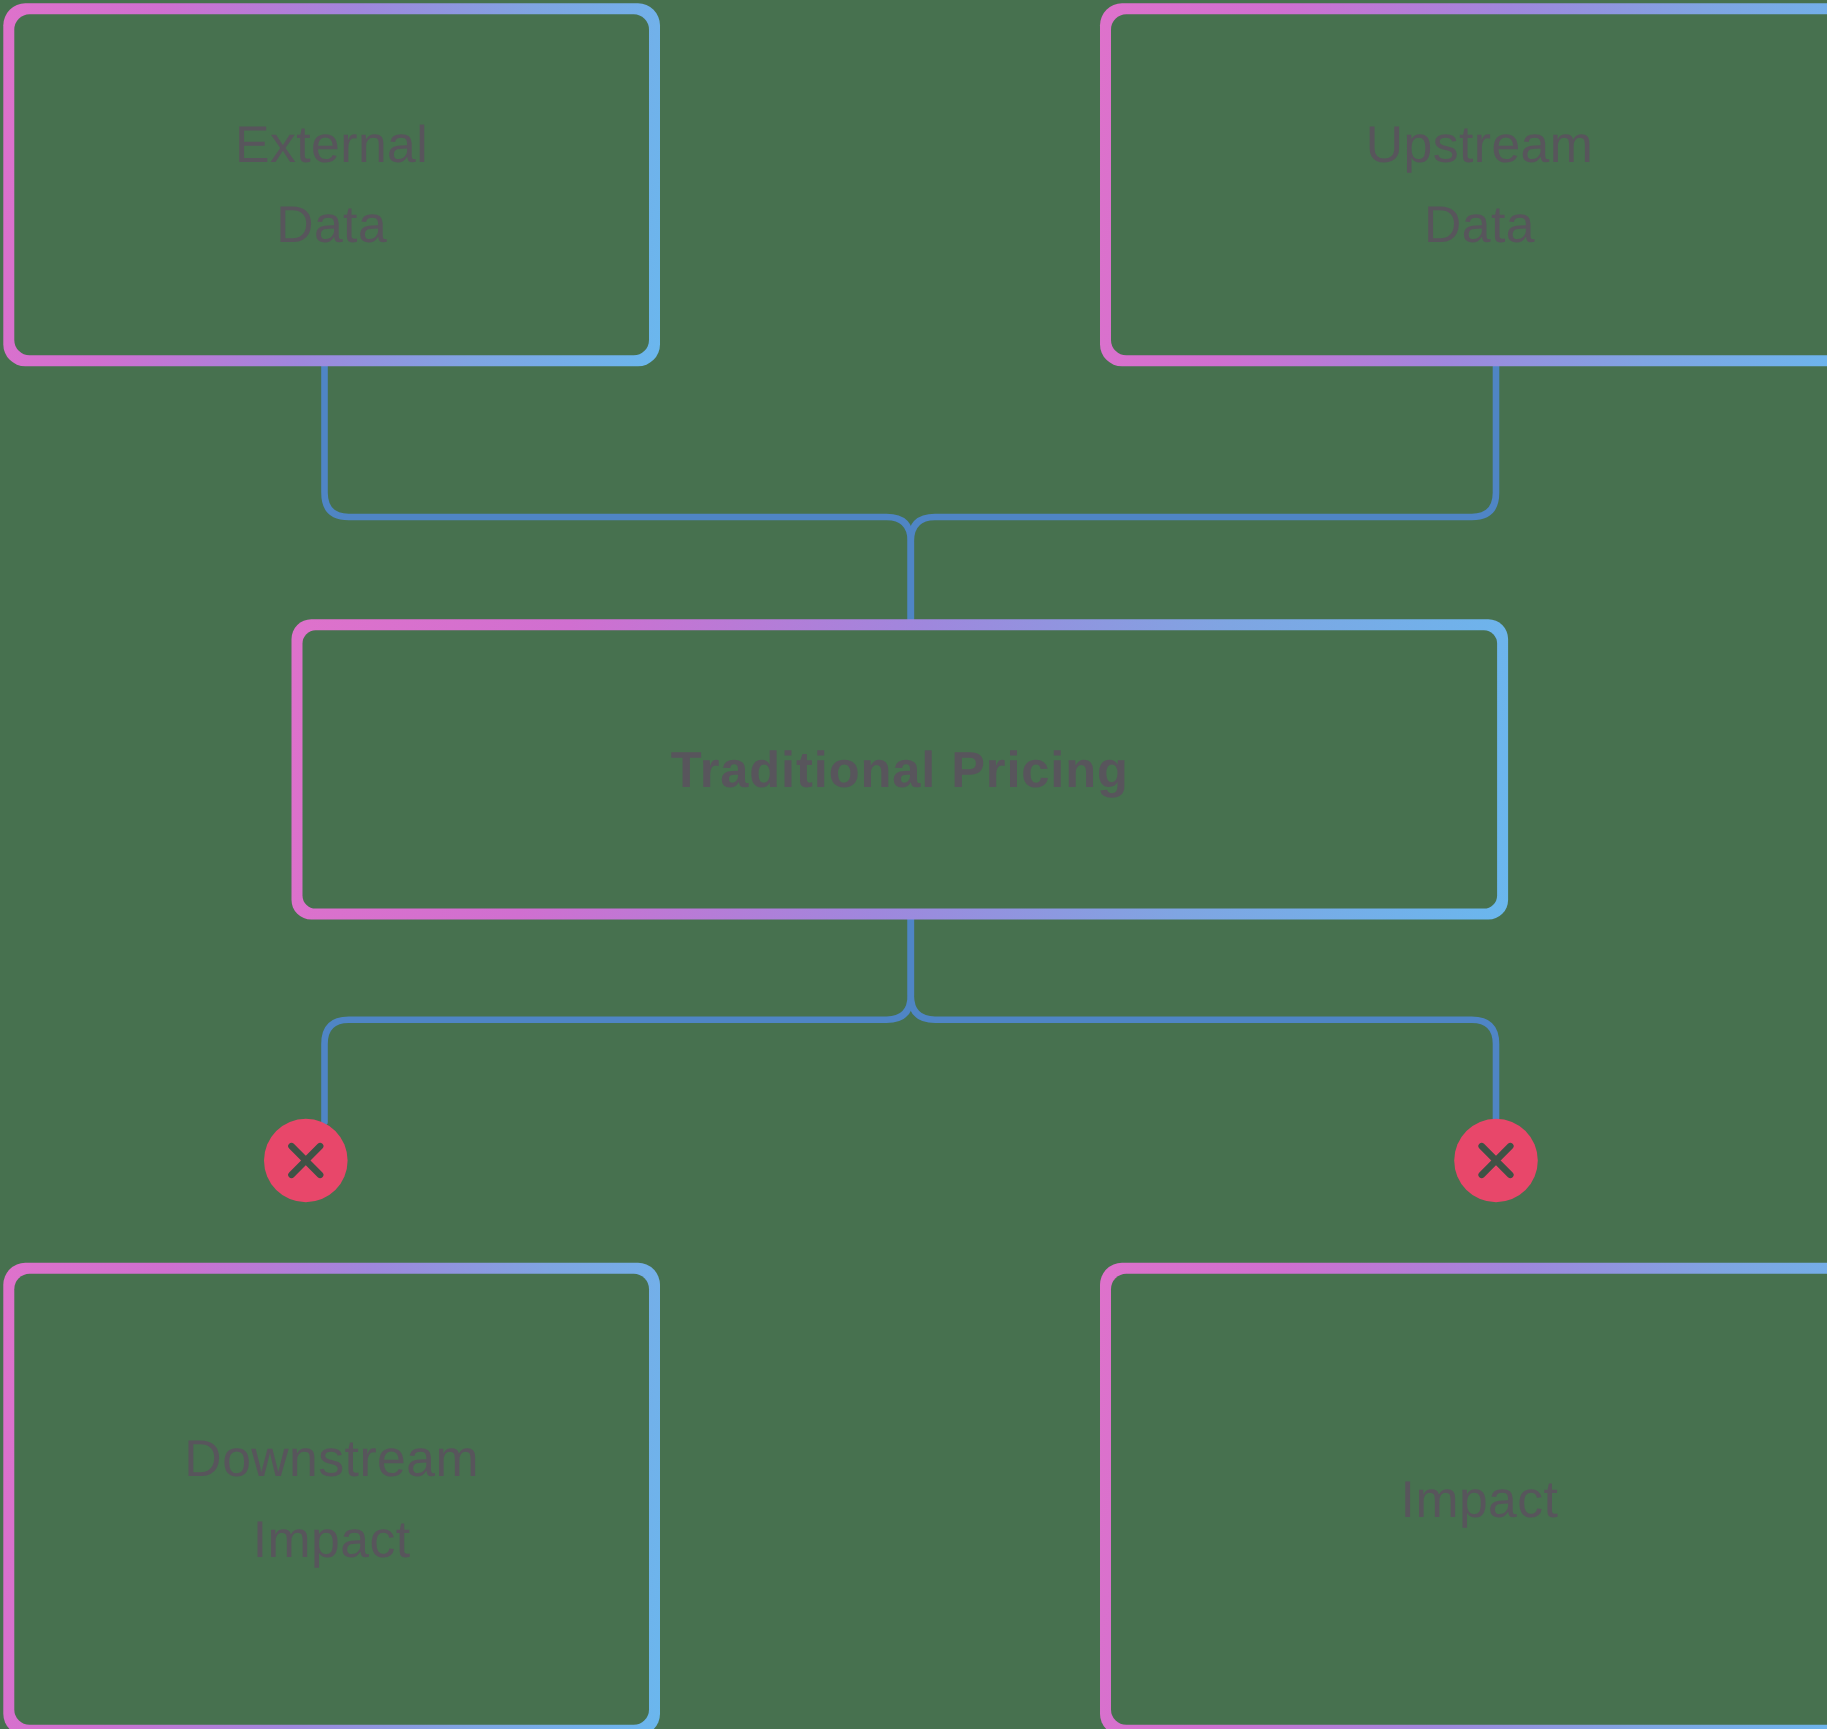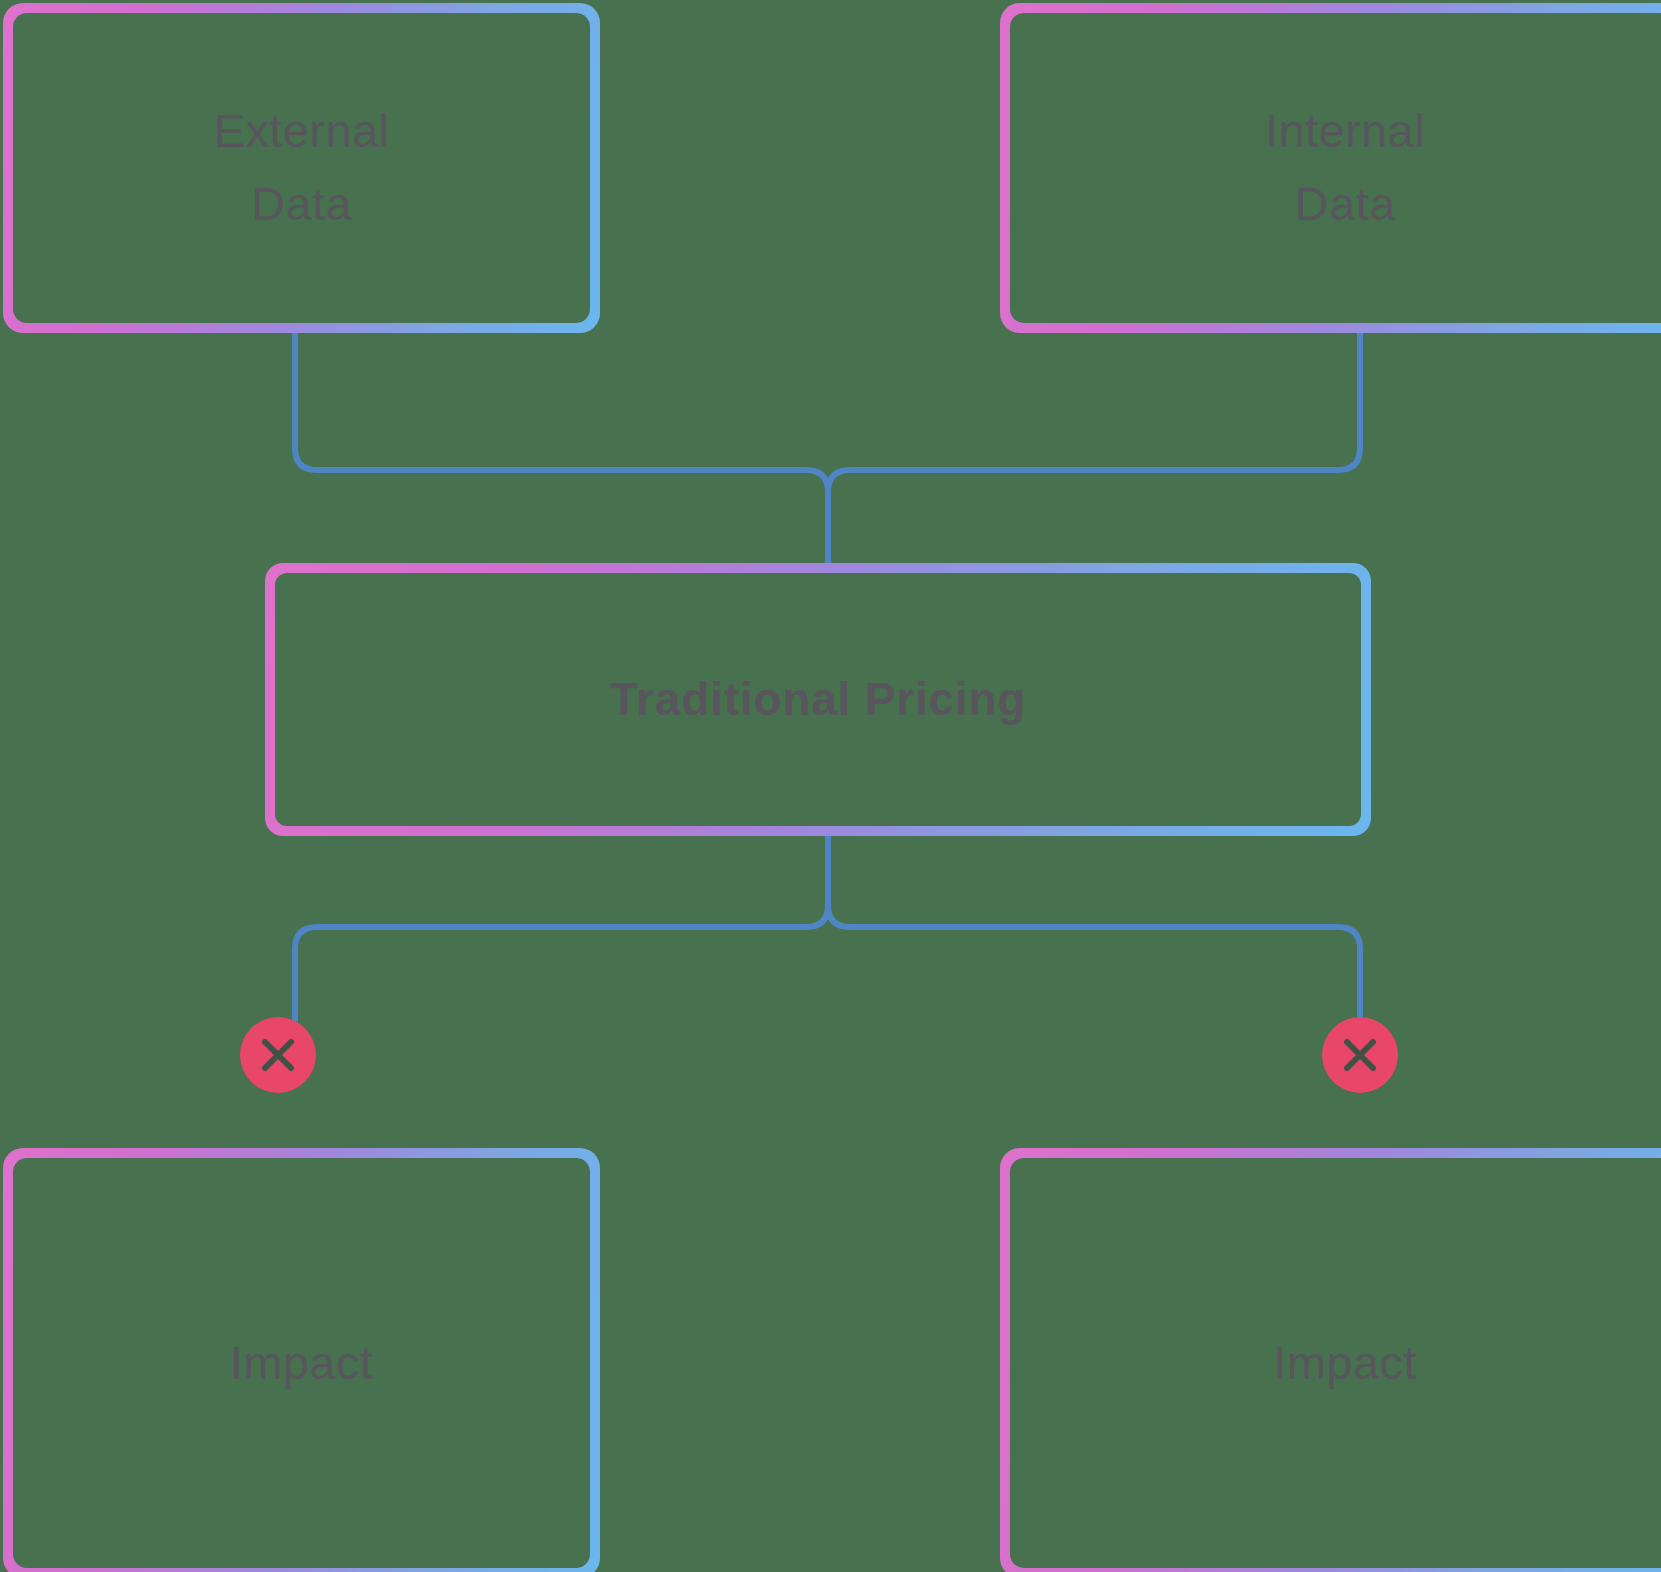--- a/index.html
+++ b/index.html
@@ -125,35 +125,36 @@
       <div class="node-label label-lg">
         <div>External</div>
         <div>Data</div>
       </div>
     </div>
   </div>
 
   <div class="node" id="node-internal-data">
     <div class="node-inner">
       <div class="node-label label-lg">
-        <div>Internal</div>
+        <div>Upstream</div>
         <div>Data</div>
       </div>
     </div>
   </div>
 
   <div class="node" id="node-traditional-pricing">
     <div class="node-inner">
       <div class="node-label label-bold">Traditional Pricing</div>
     </div>
   </div>
 
   <div class="node" id="node-downstream-impact">
     <div class="node-inner">
       <div class="node-label label-lg">
+        <div>Downstream</div>
         <div>Impact</div>
       </div>
     </div>
   </div>
 
   <div class="node" id="node-upstream-impact">
     <div class="node-inner">
       <div class="node-label label-lg">
         <div>Impact</div>
       </div>

